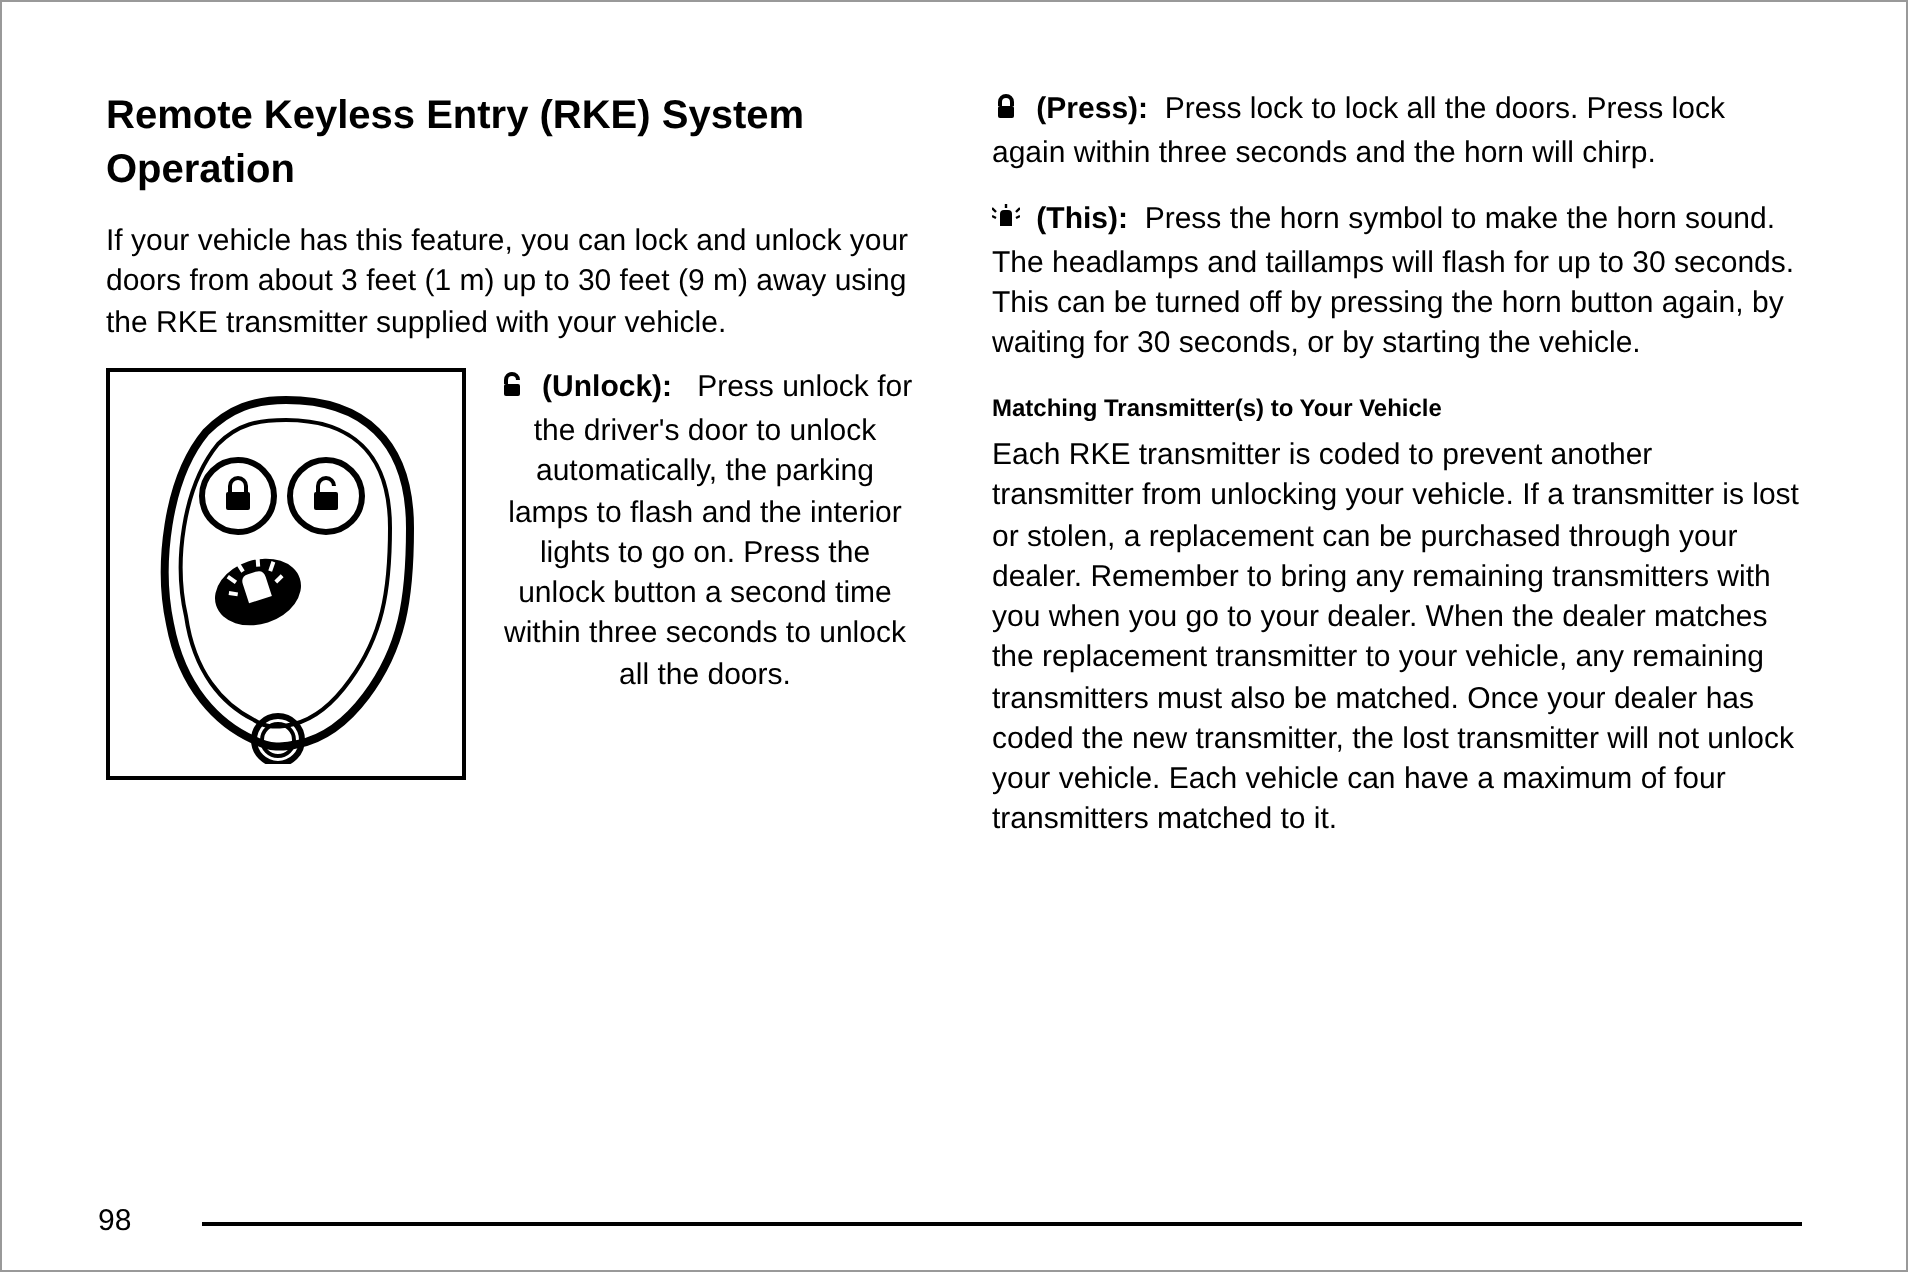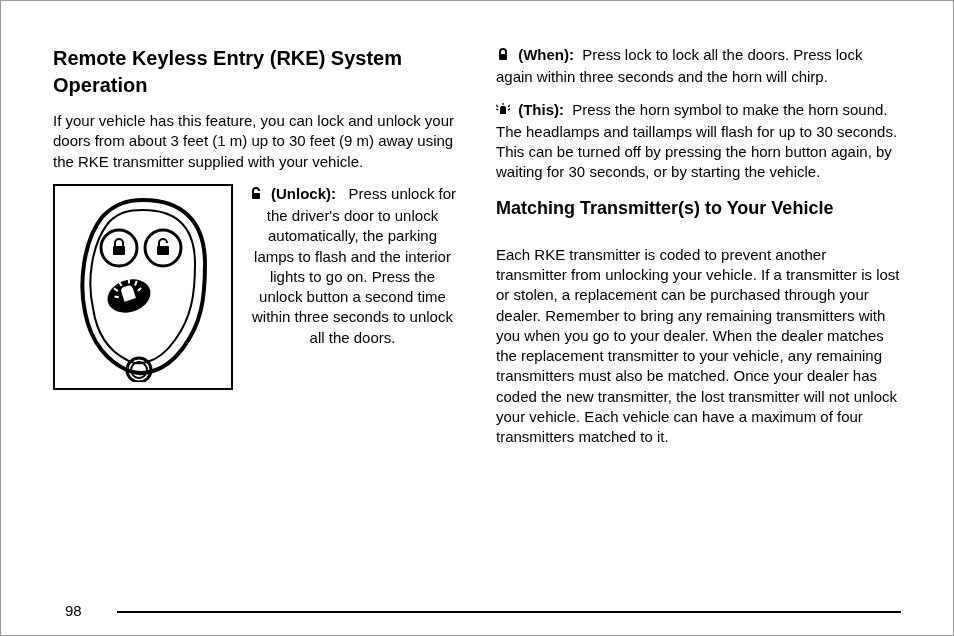--- a/index.html
+++ b/index.html
@@ -1,27 +1,27 @@
 <!DOCTYPE html>
 <html><head>
 <meta charset="utf-8">
 <style>
   * { box-sizing: border-box; margin: 0; padding: 0; }
   html, body { width: 954px; height: 636px; background: #fff; font-family: Arial, Helvetica, sans-serif; color: #000; }
   .page { position: relative; width: 954px; height: 636px; border: 1px solid #999; padding: 44px 52px 28px 52px; }
   .columns { display: flex; gap: 38px; height: 520px; }
   .col { width: 50%; }
   h2.heading { font-size: 20px; font-weight: bold; line-height: 1.35; margin-bottom: 12px; }
-  h3.subheading { font-size: 18px; font-weight: bold; line-height: 1.3; margin: 14px 0 25px 0; }
+  h3.subheading { font-size: 12px; font-weight: bold; line-height: 1.3; margin: 14px 0 6px 0; }
   p.body { font-size: 15px; line-height: 1.35; margin-bottom: 12px; }
   .img-wrap { display: flex; gap: 14px; margin: 10px 0 18px 0; }
   .fob-box { border: 2px solid #000; width: 180px; height: 206px; flex: 0 0 180px; display:flex; align-items:center; justify-content:center; }
   .icon-lead { display:inline-block; vertical-align:-2px; margin-right: 4px; }
   .italic { font-style: italic; }
-  .pagefoot { position: absolute; left: 64px; right: 52px; bottom: 22px; }
+  .pagefoot { position: absolute; left: 48px; right: 52px; bottom: 22px; }
   .pagefoot .rule { border-top: 2px solid #000; margin-left: 52px; }
   .pagefoot .num { position: absolute; bottom: -6px; left: 0; font-size: 15px; }
 </style>
 </head>
 <body>
 
 <div class="page">
   <div class="columns">
 
     <div class="col">
@@ -73,21 +73,21 @@
     </div>
 
     <div class="col">
       <p class="body">
         <span class="icon-lead">
           <svg width="14" height="14" viewBox="0 0 14 14">
               <rect x="3" y="6" width="8" height="6" rx="1" fill="#000"></rect>
               <path d="M4 6 V4 a3 3 0 0 1 6 0 V6" fill="none" stroke="#000" stroke-width="2"></path>
             </svg>
         </span>
-        <b>(When):</b>&nbsp;
+        <b>(Press):</b>&nbsp;
         <span>Press lock to lock all the doors. Press lock again within three seconds and the horn will chirp.</span>
       </p>
 
       <p class="body">
         <span class="icon-lead">
           <svg width="14" height="14" viewBox="0 0 14 14">
               <path d="M4 11 L4 5 Q4 3 6 3 L8 3 Q10 3 10 5 L10 11 Z" fill="#000"></path>
               <path d="M2 6 L0 5 M2 3 L0 1 M7 1 L7 -1 M12 3 L14 1 M12 6 L14 5" stroke="#000" stroke-width="1.2" transform="translate(0,1)"></path>
             </svg>
         </span>

